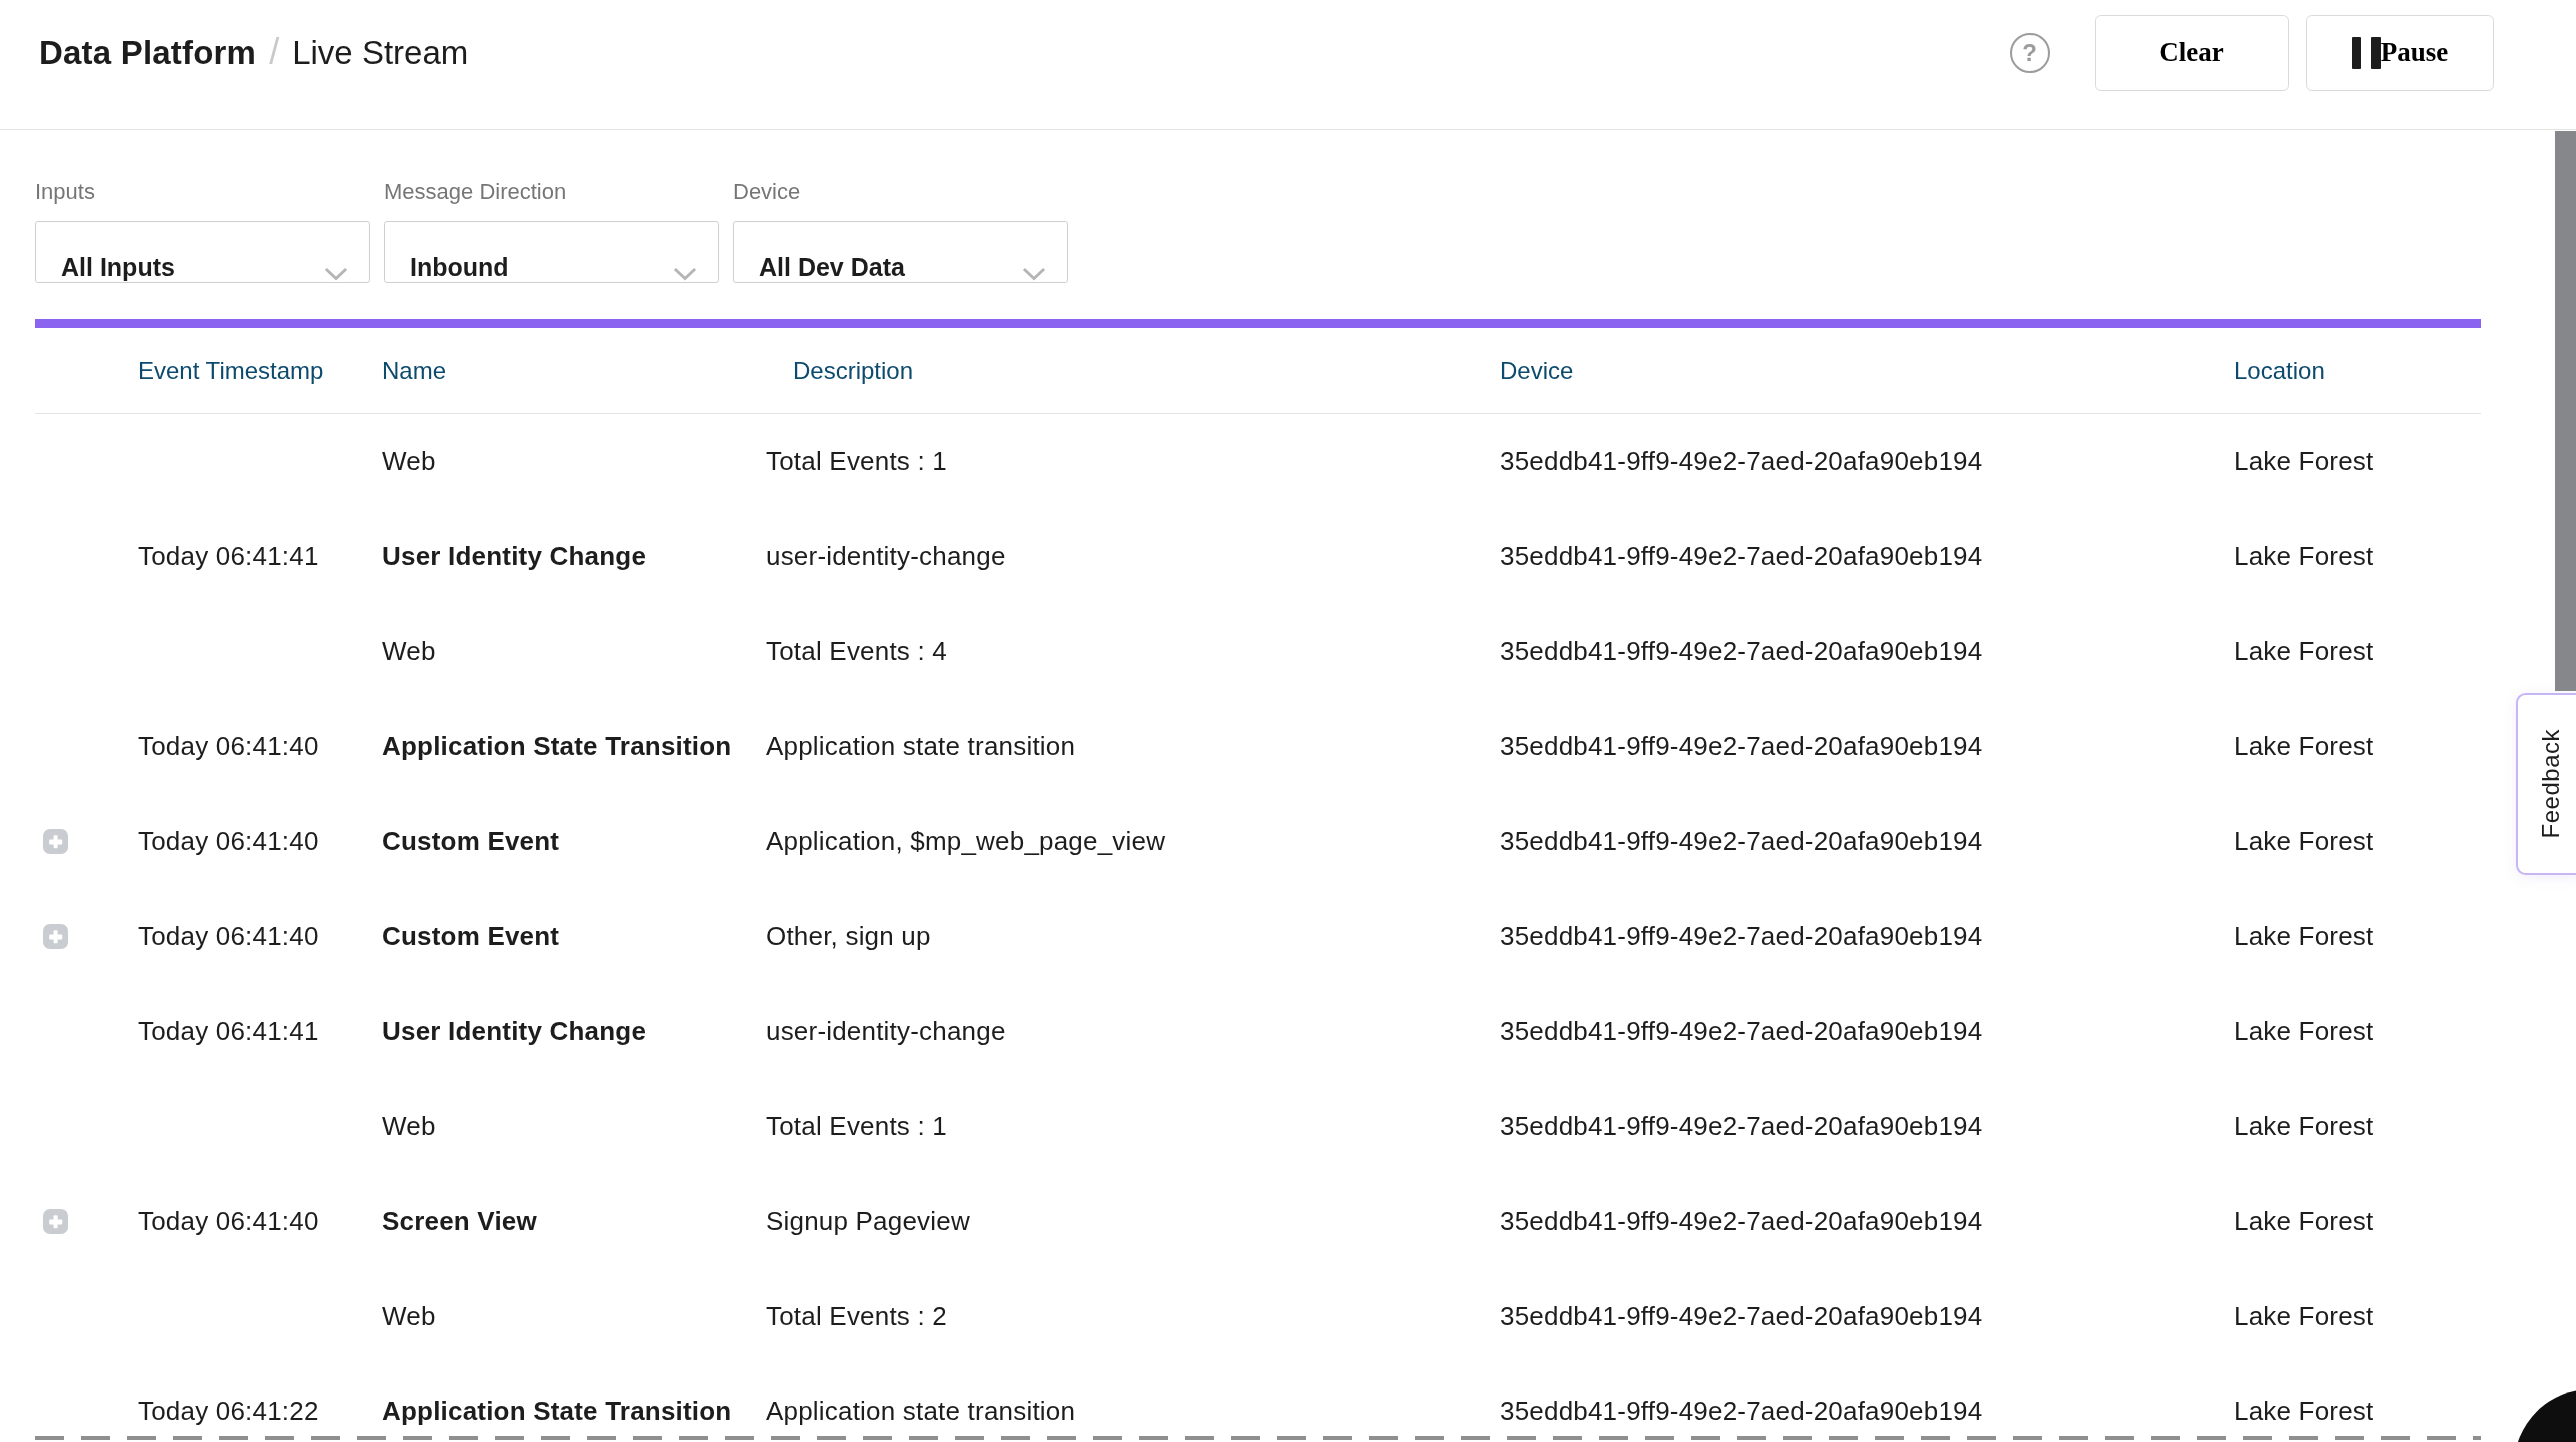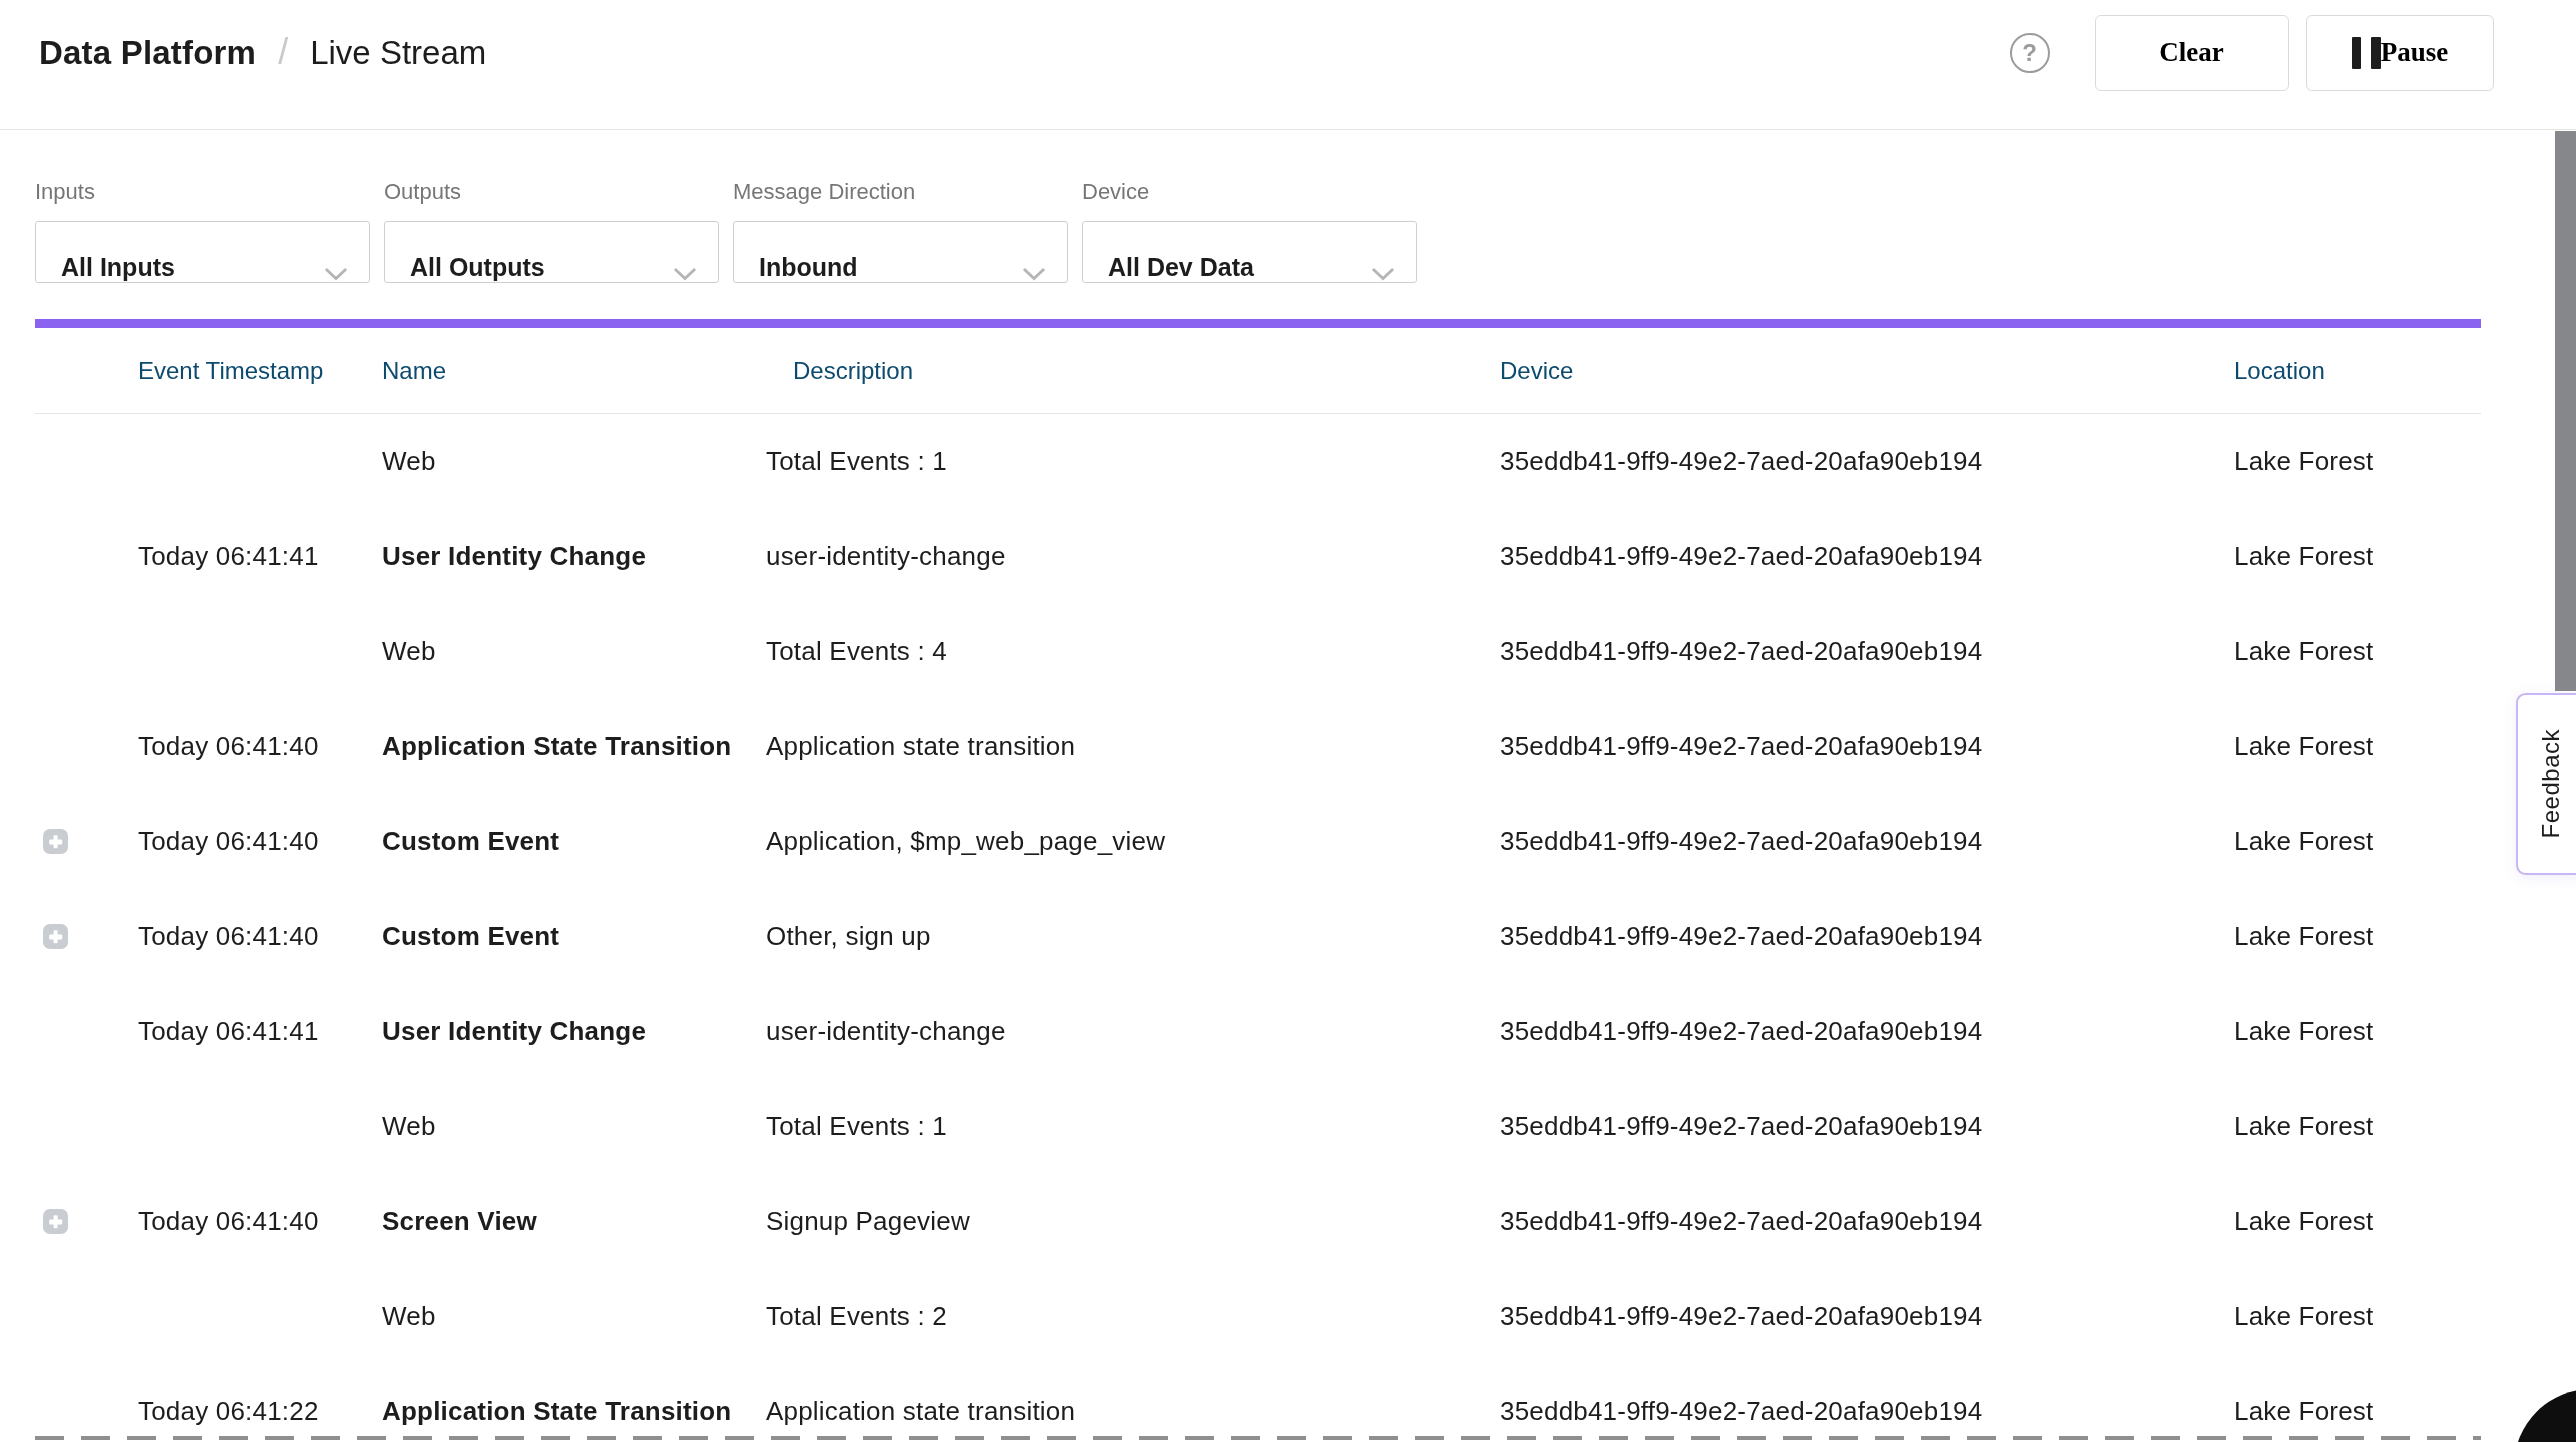--- a/index.html
+++ b/index.html
@@ -11,21 +11,21 @@
     color:#1d1d1d;
   }
 
   
   .app-header {
     height:130px;
     padding:17.5px 82px 41px 39px;
     border-bottom:1px solid #e4e4e1;
     display:flex; align-items:center; justify-content:space-between;
   }
-  .breadcrumb { display:flex; align-items:center; gap:22px; font-size:33px; }
+  .breadcrumb { display:flex; align-items:center; gap:13px; font-size:33px; }
   .breadcrumb .section { font-weight:700; letter-spacing:0.2px; }
   .breadcrumb .sep { color:#c9c9c9; font-weight:300; font-size:36px; transform:translateY(-1px); }
   .breadcrumb .page { font-weight:400; }
 
   .header-actions { display:flex; align-items:center; }
   .help-btn {
     width:40px; height:40px; border:2.9px solid #9c9c9c; border-radius:50%;
     color:#9c9c9c; font-size:24px; font-weight:700;
     display:flex; align-items:center; justify-content:center;
     background:#fff; margin-right:45px; cursor:pointer;
@@ -150,29 +150,20 @@
   <div class="filter-group">
     <div class="filter-label">Inputs</div>
     <div class="filter-select">
       <span>All Inputs</span>
       <svg class="chev" width="24" height="14.6" viewBox="0 0 25 15">
           <polyline points="2,2 12.5,12 23,2" fill="none" stroke="#b5b5b5" stroke-width="3"></polyline>
         </svg>
     </div>
   </div>
   <div class="filter-group">
-    <div class="filter-label">Outputs</div>
-    <div class="filter-select">
-      <span>All Outputs</span>
-      <svg class="chev" width="24" height="14.6" viewBox="0 0 25 15">
-          <polyline points="2,2 12.5,12 23,2" fill="none" stroke="#b5b5b5" stroke-width="3"></polyline>
-        </svg>
-    </div>
-  </div>
-  <div class="filter-group">
     <div class="filter-label">Message Direction</div>
     <div class="filter-select">
       <span>Inbound</span>
       <svg class="chev" width="24" height="14.6" viewBox="0 0 25 15">
           <polyline points="2,2 12.5,12 23,2" fill="none" stroke="#b5b5b5" stroke-width="3"></polyline>
         </svg>
     </div>
   </div>
   <div class="filter-group">
     <div class="filter-label">Device</div>

